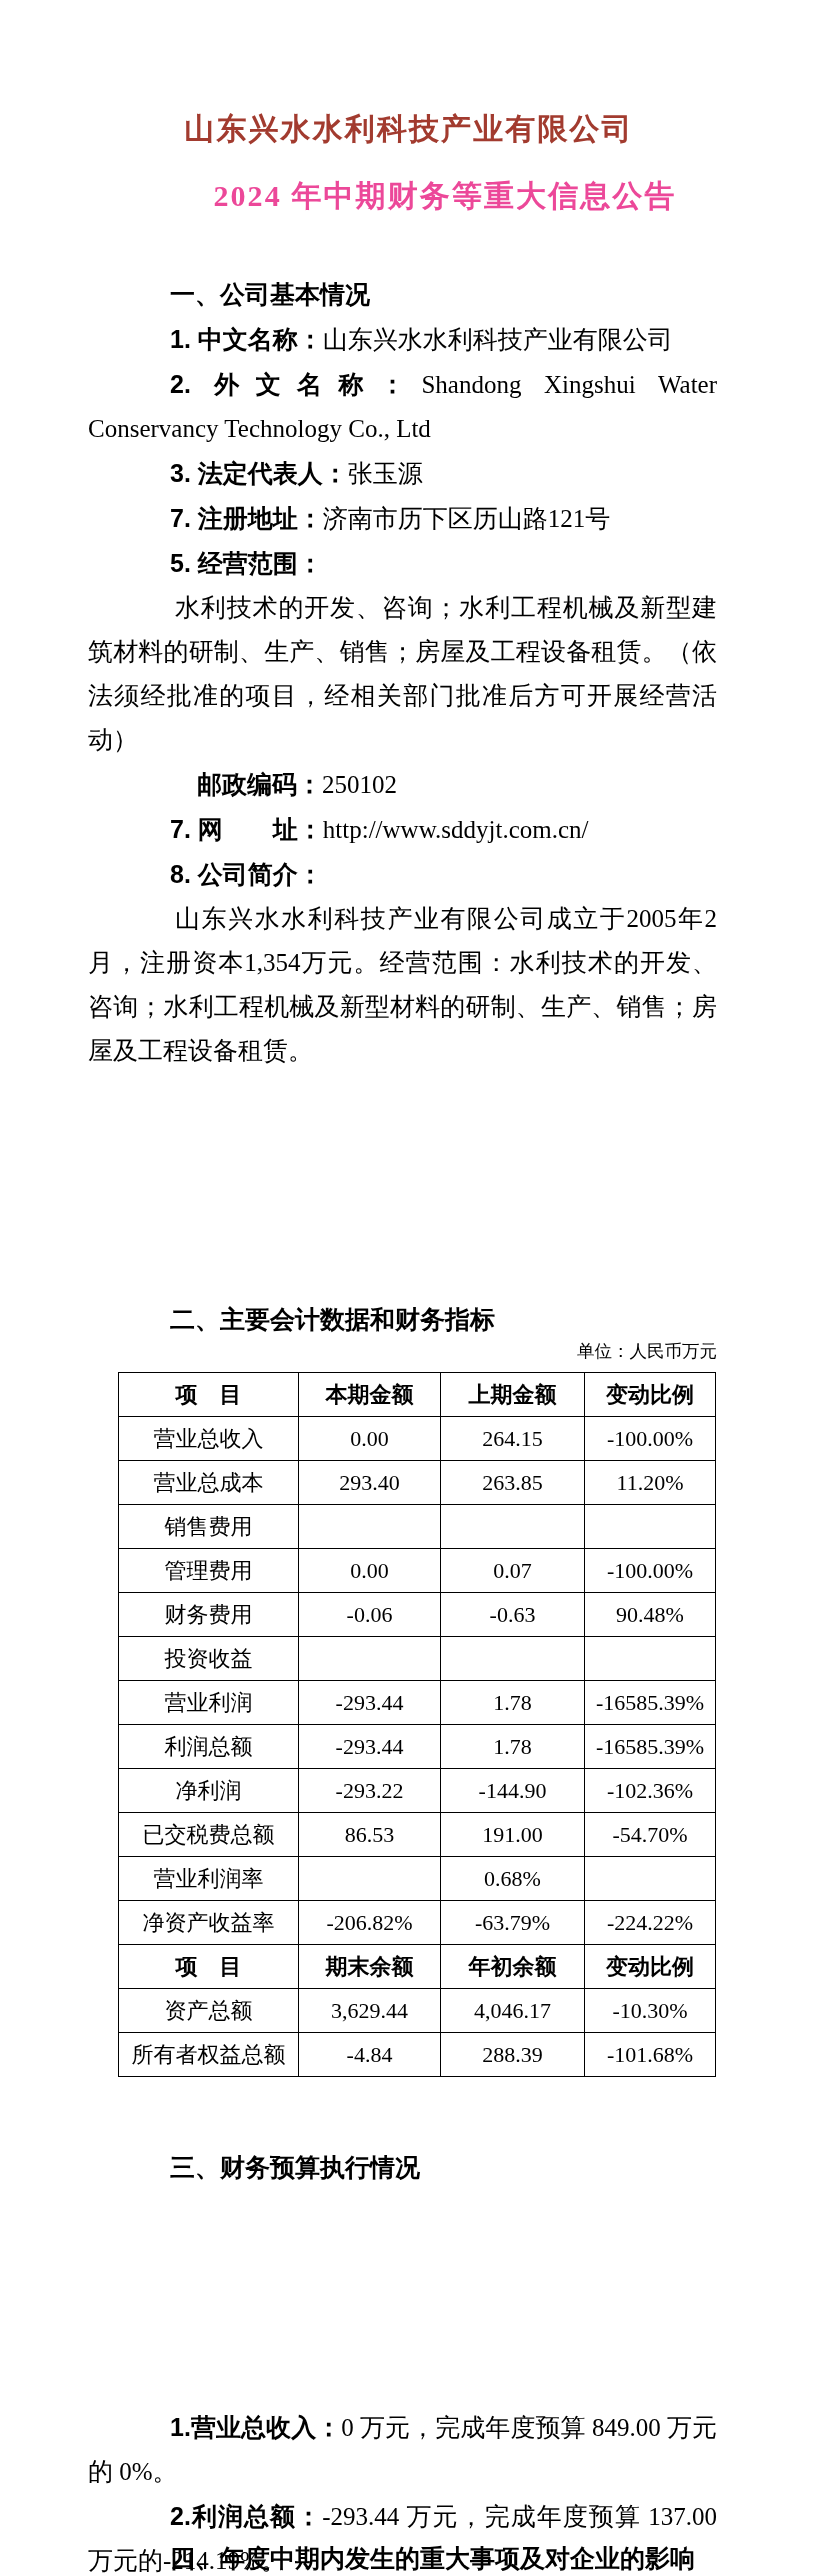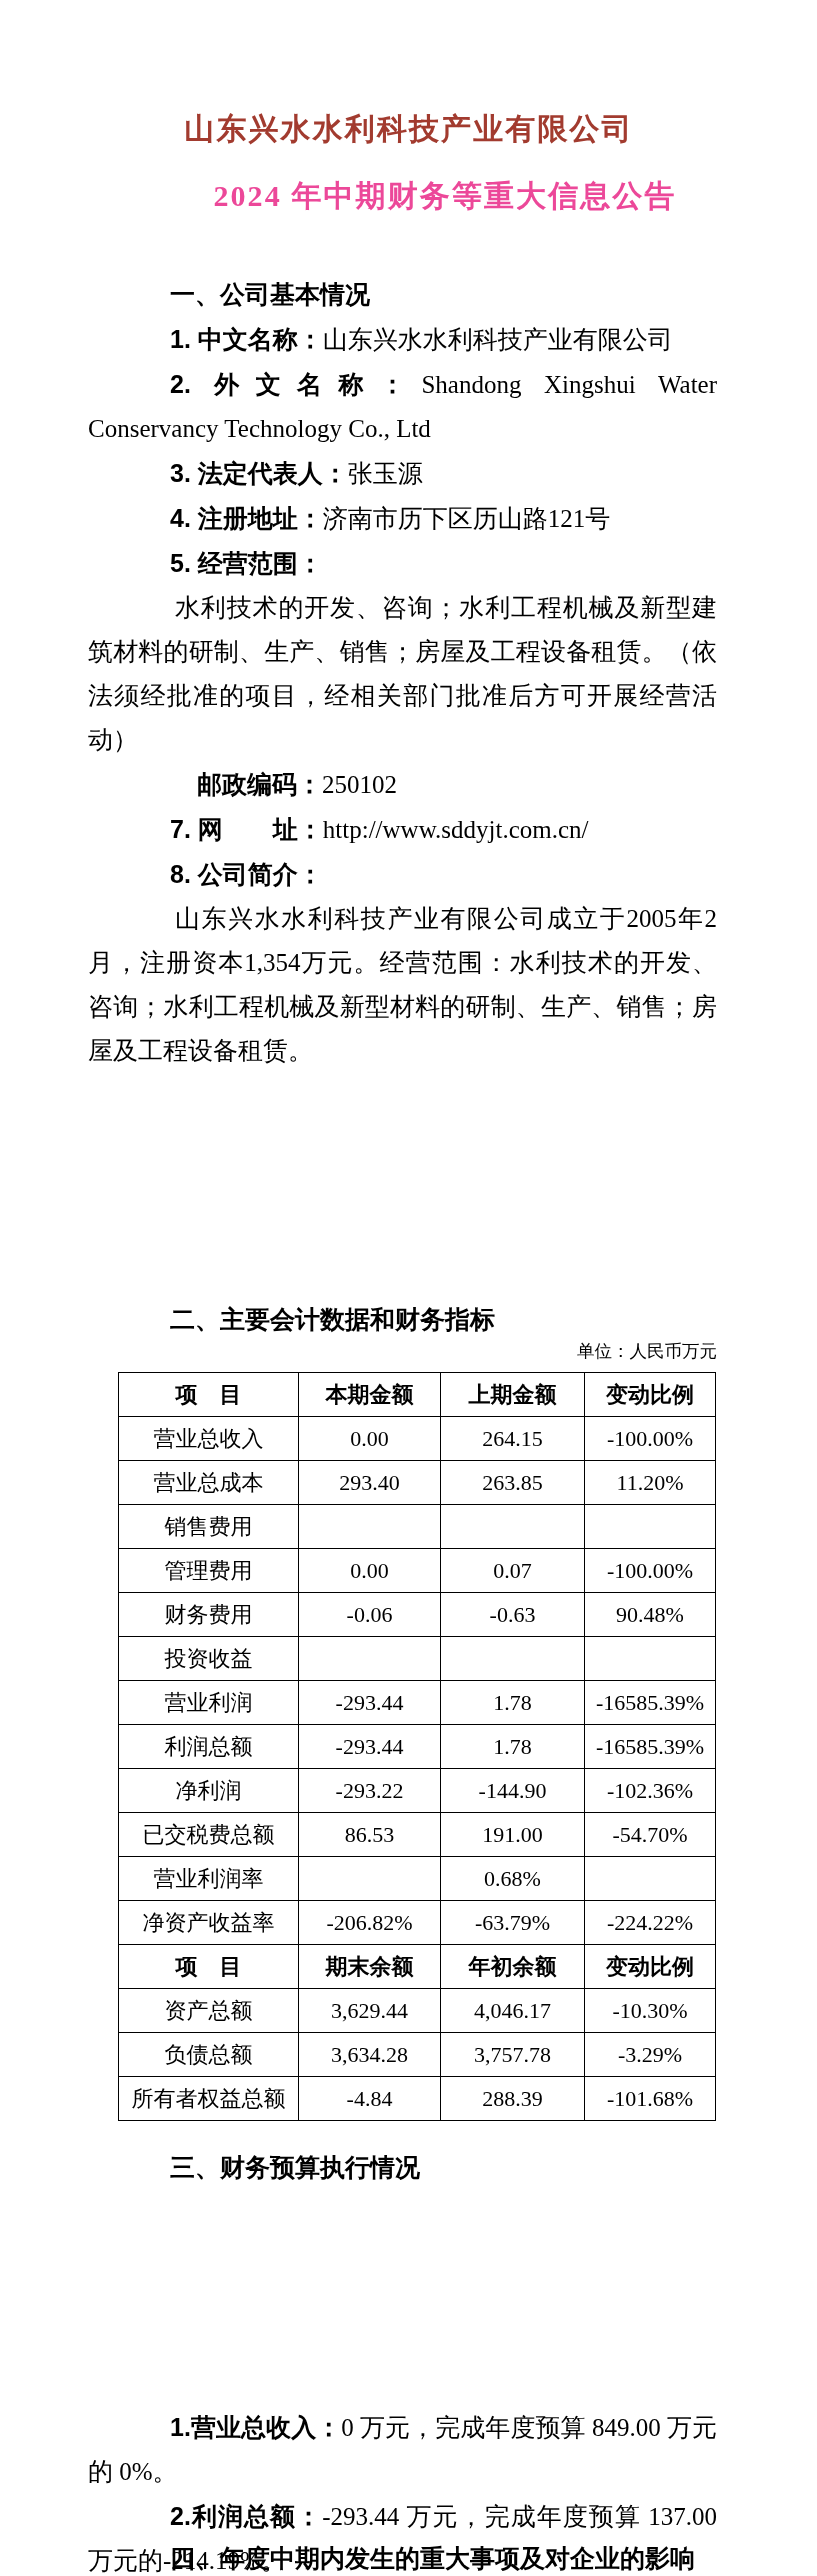--- a/index.html
+++ b/index.html
@@ -81,21 +81,21 @@
 <div class="page">
 
   <div class="abs title" style="top: 106px; color: rgb(162, 59, 47);">山东兴水水利科技产业有限公司</div>
   <div class="abs title" style="top: 173px; color: #ec4899; margin-left: 36px;">2024 年中期财务等重大信息公告</div>
 
   <div class="abs col" style="top:272px;">
     <p class="hline"><span class="h">一、公司基本情况</span></p>
     <p class="item"><span class="lbl">1. 中文名称：</span><span>山东兴水水利科技产业有限公司</span></p>
     <p class="item"><span class="lbl">2. 外文名称：</span><span>Shandong Xingshui Water Conservancy Technology Co., Ltd</span></p>
     <p class="item"><span class="lbl">3. 法定代表人：</span><span>张玉源</span></p>
-    <p class="item"><span class="lbl">4. 注册地址：</span><span>济南市历下区历山路121号</span></p>
+    <p class="item"><span class="lbl">7. 注册地址：</span><span>济南市历下区历山路121号</span></p>
     <p class="item"><span class="lbl">5. 经营范围：</span><span></span></p>
     <p class="para">水利技术的开发、咨询；水利工程机械及新型建筑材料的研制、生产、销售；房屋及工程设备租赁。（依法须经批准的项目，经相关部门批准后方可开展经营活动）</p>
     <p class="item postcode"><span class="lbl">邮政编码：</span><span>250102</span></p>
     <p class="item"><span class="lbl">7. 网　　址：</span><span>http://www.sddyjt.com.cn/</span></p>
     <p class="item"><span class="lbl">8. 公司简介：</span><span></span></p>
     <p class="para">山东兴水水利科技产业有限公司成立于2005年2月，注册资本1,354万元。经营范围：水利技术的开发、咨询；水利工程机械及新型材料的研制、生产、销售；房屋及工程设备租赁。</p>
   </div>
 
   <div class="abs col" style="top:1297px;">
     <p class="hline"><span class="h">二、主要会计数据和财务指标</span></p>
@@ -194,26 +194,20 @@
         <th>年初余额</th>
         <th>变动比例</th>
       </tr>
       <tr>
         <td>资产总额</td>
         <td>3,629.44</td>
         <td>4,046.17</td>
         <td>-10.30%</td>
       </tr>
       <tr>
-        <td>负债总额</td>
-        <td>3,634.28</td>
-        <td>3,757.78</td>
-        <td>-3.29%</td>
-      </tr>
-      <tr>
         <td>所有者权益总额</td>
         <td>-4.84</td>
         <td>288.39</td>
         <td>-101.68%</td>
       </tr>
     </tbody>
   </table>
 
   <div class="abs col" style="top:2145px;">
     <p class="hline"><span class="h">三、财务预算执行情况</span></p>

